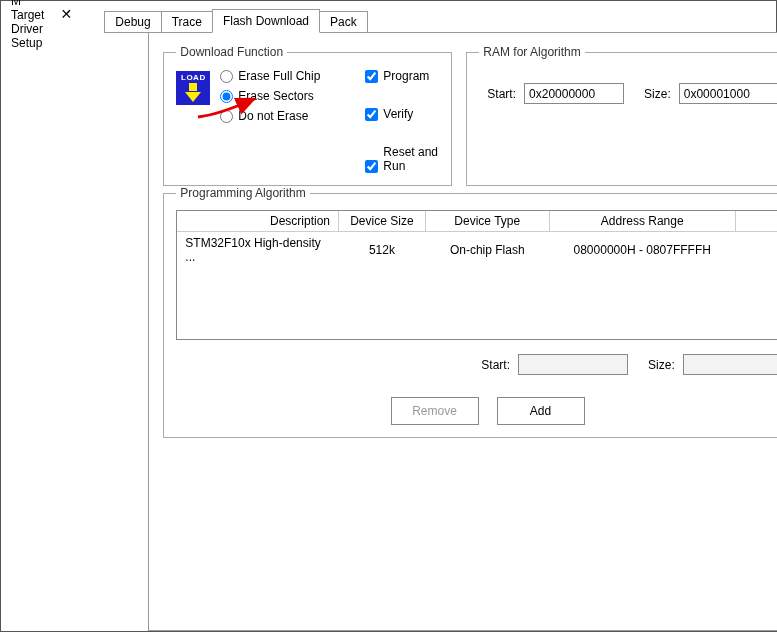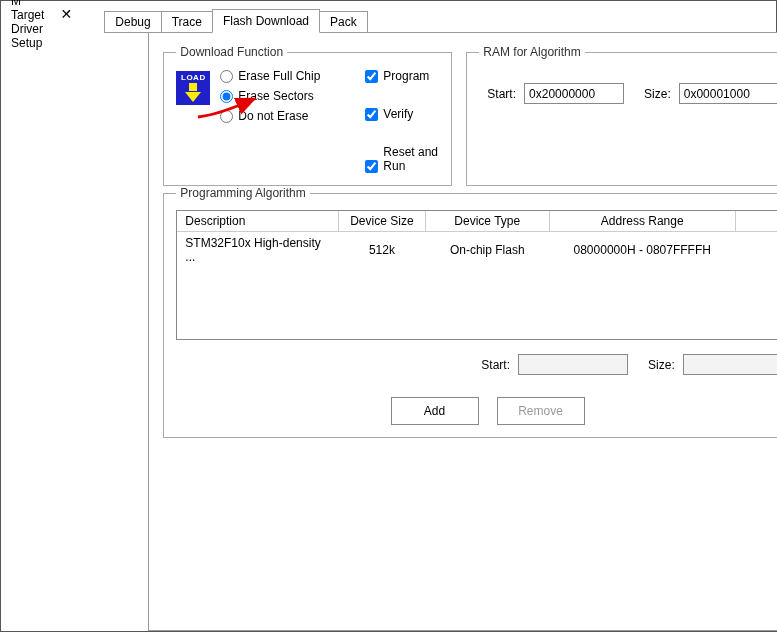--- a/index.html
+++ b/index.html
@@ -160,21 +160,21 @@
     height: 130px;
     overflow:auto;
     background:#fff;
   }
   table.alg {
     width:100%;
     border-collapse: collapse;
     font-size:12px;
   }
   table.alg th {
-    text-align:left;
+    text-align:right;
     font-weight: normal;
     border-right:1px solid #ccc;
     border-bottom:1px solid #ccc;
     padding:3px 8px;
     background:#fff;
   }
   table.alg td {
     padding:4px 8px;
     border-right:1px solid transparent;
   }
@@ -337,22 +337,22 @@
         </div>
 
         <div class="start-size-row">
           <label>Start:</label>
           <input class="txt ro" style="width: 110px;" readonly="" value="">
           <label style="margin-left:12px">Size:</label>
           <input class="txt ro" style="width: 110px;" readonly="" value="">
         </div>
 
         <div class="btn-row">
+          <button class="btn" disabled="">Remove</button>
           <button class="btn">Add</button>
-          <button class="btn" disabled="">Remove</button>
         </div>
       </fieldset>
 
     </div>
   </div>
 
   <div class="footer">
     <div class="watermark">
       <span class="wicon"></span>
       <span>公众号：玩转单片机</span>

